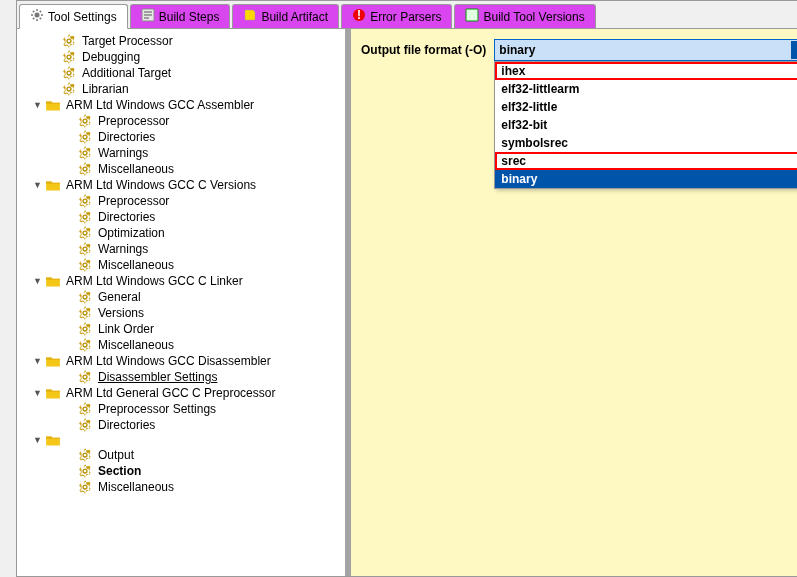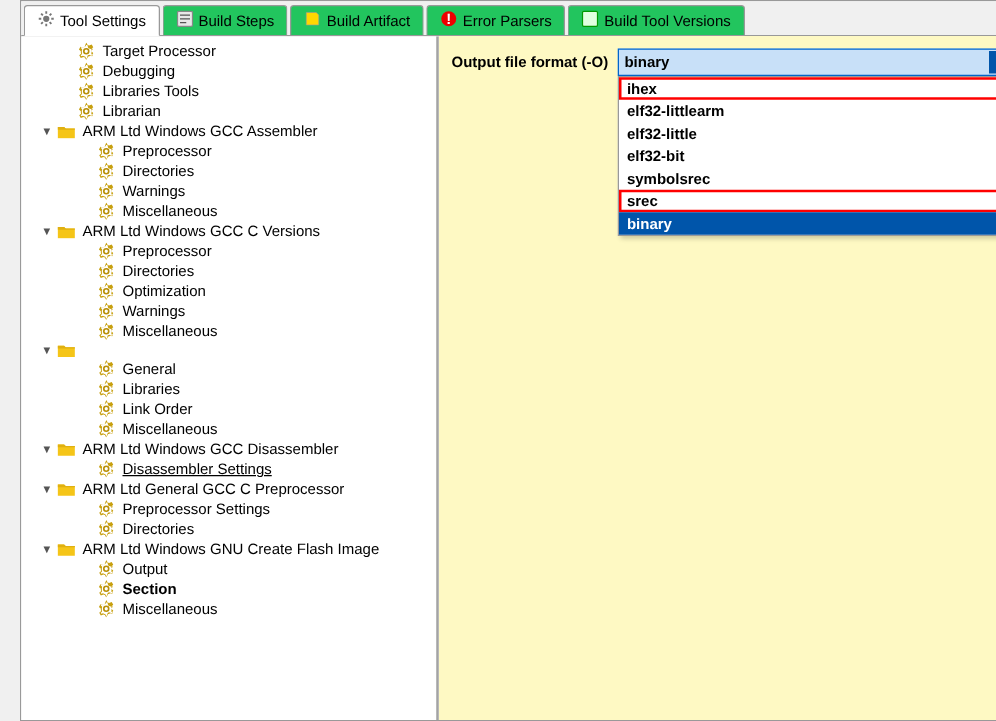--- a/index.html
+++ b/index.html
@@ -2,28 +2,28 @@
 <html><head>
   <meta charset="utf-8">
   <style>
     * { box-sizing: border-box; margin: 0; padding: 0; font-family: 'Segoe UI', Tahoma, Arial, sans-serif; font-size: 12px; }
     body { background: #f0f0f0; width: 797px; height: 577px; overflow: hidden; }
 
     .window { width: 797px; height: 577px; border: 1px solid #999; background: #fff; display: flex; flex-direction: column; margin-left: 16px; }
 
     
     .tab-bar { display: flex; align-items: stretch; background: #f0f0f0; border-bottom: 1px solid #999; padding-top: 3px; padding-left: 2px; flex-shrink: 0; }
-    .tab { display: flex; align-items: center; gap: 4px; padding: 3px 10px; border: 1px solid #999; border-bottom: none; background: #22c55e; cursor: pointer; margin-right: 2px; border-radius: 3px 3px 0 0; white-space: nowrap; }
+    .tab { display: flex; align-items: center; gap: 4px; padding: 3px 10px; border: 1px solid #999; border-bottom: none; background: #d946ef; cursor: pointer; margin-right: 2px; border-radius: 3px 3px 0 0; white-space: nowrap; }
     .tab.active { background: #fff; border-bottom: 1px solid #fff; margin-bottom: -1px; z-index: 1; }
 
     
     .main-content { display: flex; flex: 1; overflow: hidden; }
 
     
-    .tree-panel { width: 334px; border-right: 2px solid #a3a3a3; overflow-y: auto; background: #fff; padding: 4px 12px; flex-shrink: 0; }
+    .tree-panel { width: 334px; border-right: 6px solid #a3a3a3; overflow-y: auto; background: #fff; padding: 4px 12px; flex-shrink: 0; }
     .tree-item { display: flex; align-items: center; gap: 3px; padding: 1px 4px; cursor: pointer; white-space: nowrap; }
 
     
     .settings-panel { flex: 1; padding: 10px; background: #fef9c3; overflow-y: auto; position: relative; font-weight: bold; }
     .settings-row { display: flex; align-items: center; gap: 8px; margin-bottom: 8px; }
     .settings-label { white-space: nowrap; }
 
     
     .dropdown-container { position: relative; display: inline-block; }
     .dropdown-trigger { display: flex; align-items: center; width: 320px; border: 1px solid #0066cc; background: #c8e0f8; padding: 2px 4px; cursor: pointer; height: 22px; }
@@ -107,21 +107,21 @@
           <span>Debugging</span>
         </div>
         <div class="tree-item" style="padding-left: 20px;">
           <span style="width: 10px; display: inline-block; flex-shrink: 0;"></span>
           <span style="display: inline-flex; align-items: center; flex-shrink: 0; margin-right: 3px;">
             <svg width="14" height="14" viewBox="0 0 16 16">
     <path d="M8 5a3 3 0 1 0 0 6A3 3 0 0 0 8 5zm0 1.5a1.5 1.5 0 1 1 0 3 1.5 1.5 0 0 1 0-3z" fill="#b8900a"></path>
     <path d="M8 0l1.3 2.2a6 6 0 0 1 1.3.5l2.4-.8 1.4 2.4-1.8 1.7c.1.3.1.7.1 1s0 .7-.1 1l1.8 1.7-1.4 2.4-2.4-.8c-.4.2-.8.4-1.3.5L8 16l-1.3-2.2a6 6 0 0 1-1.3-.5l-2.4.8-1.4-2.4 1.8-1.7C3.1 9.7 3 9.3 3 9s0-.7.1-1L1.3 6.3 2.7 3.9l2.4.8c.4-.2.8-.4 1.3-.5L8 0zm0 2.2l-.9 1.5-.5.2a4.6 4.6 0 0 0-1 .4l-.5.3-1.6-.5-.5.9 1.3 1.2-.1.5A4.6 4.6 0 0 0 4 9c0 .3 0 .6.1.9l.1.5-1.3 1.2.5.9 1.6-.5.5.3c.3.2.6.3 1 .4l.5.2.9 1.5h1l.9-1.5.5-.2c.4-.1.7-.3 1-.4l.5-.3 1.6.5.5-.9-1.3-1.2.1-.5c.1-.3.1-.6.1-.9s0-.6-.1-.9l-.1-.5 1.3-1.2-.5-.9-1.6.5-.5-.3a4.6 4.6 0 0 0-1-.4l-.5-.2L9 2.2H8z" fill="#c8a010"></path>
   </svg>
           </span>
-          <span>Libraries Tools</span>
+          <span>Additional Target</span>
         </div>
         <div class="tree-item" style="padding-left: 20px;">
           <span style="width: 10px; display: inline-block; flex-shrink: 0;"></span>
           <span style="display: inline-flex; align-items: center; flex-shrink: 0; margin-right: 3px;">
             <svg width="14" height="14" viewBox="0 0 16 16">
     <path d="M8 5a3 3 0 1 0 0 6A3 3 0 0 0 8 5zm0 1.5a1.5 1.5 0 1 1 0 3 1.5 1.5 0 0 1 0-3z" fill="#b8900a"></path>
     <path d="M8 0l1.3 2.2a6 6 0 0 1 1.3.5l2.4-.8 1.4 2.4-1.8 1.7c.1.3.1.7.1 1s0 .7-.1 1l1.8 1.7-1.4 2.4-2.4-.8c-.4.2-.8.4-1.3.5L8 16l-1.3-2.2a6 6 0 0 1-1.3-.5l-2.4.8-1.4-2.4 1.8-1.7C3.1 9.7 3 9.3 3 9s0-.7.1-1L1.3 6.3 2.7 3.9l2.4.8c.4-.2.8-.4 1.3-.5L8 0zm0 2.2l-.9 1.5-.5.2a4.6 4.6 0 0 0-1 .4l-.5.3-1.6-.5-.5.9 1.3 1.2-.1.5A4.6 4.6 0 0 0 4 9c0 .3 0 .6.1.9l.1.5-1.3 1.2.5.9 1.6-.5.5.3c.3.2.6.3 1 .4l.5.2.9 1.5h1l.9-1.5.5-.2c.4-.1.7-.3 1-.4l.5-.3 1.6.5.5-.9-1.3-1.2.1-.5c.1-.3.1-.6.1-.9s0-.6-.1-.9l-.1-.5 1.3-1.2-.5-.9-1.6.5-.5-.3a4.6 4.6 0 0 0-1-.4l-.5-.2L9 2.2H8z" fill="#c8a010"></path>
   </svg>
           </span>
           <span>Librarian</span>
@@ -237,40 +237,41 @@
           <span>Miscellaneous</span>
         </div>
         <div class="tree-item" style="padding-left: 4px;">
           <span style="width: 10px; display: inline-flex; align-items: center; font-size: 9px; color: rgb(85, 85, 85); flex-shrink: 0;">▼</span>
           <span style="display: inline-flex; align-items: center; flex-shrink: 0; margin-right: 3px;">
             <svg width="14" height="12" viewBox="0 0 16 14">
     <path d="M0 3h6l1.5 1.5H16v9H0z" fill="#f5c518"></path>
     <path d="M0 3h6l1.5 1.5H16v1H0z" fill="#e0b010"></path>
   </svg>
           </span>
+          <span>ARM Ltd Windows GCC C Linker</span>
         </div>
         <div class="tree-item" style="padding-left: 36px;">
           <span style="width: 10px; display: inline-block; flex-shrink: 0;"></span>
           <span style="display: inline-flex; align-items: center; flex-shrink: 0; margin-right: 3px;">
             <svg width="14" height="14" viewBox="0 0 16 16">
     <path d="M8 5a3 3 0 1 0 0 6A3 3 0 0 0 8 5zm0 1.5a1.5 1.5 0 1 1 0 3 1.5 1.5 0 0 1 0-3z" fill="#b8900a"></path>
     <path d="M8 0l1.3 2.2a6 6 0 0 1 1.3.5l2.4-.8 1.4 2.4-1.8 1.7c.1.3.1.7.1 1s0 .7-.1 1l1.8 1.7-1.4 2.4-2.4-.8c-.4.2-.8.4-1.3.5L8 16l-1.3-2.2a6 6 0 0 1-1.3-.5l-2.4.8-1.4-2.4 1.8-1.7C3.1 9.7 3 9.3 3 9s0-.7.1-1L1.3 6.3 2.7 3.9l2.4.8c.4-.2.8-.4 1.3-.5L8 0zm0 2.2l-.9 1.5-.5.2a4.6 4.6 0 0 0-1 .4l-.5.3-1.6-.5-.5.9 1.3 1.2-.1.5A4.6 4.6 0 0 0 4 9c0 .3 0 .6.1.9l.1.5-1.3 1.2.5.9 1.6-.5.5.3c.3.2.6.3 1 .4l.5.2.9 1.5h1l.9-1.5.5-.2c.4-.1.7-.3 1-.4l.5-.3 1.6.5.5-.9-1.3-1.2.1-.5c.1-.3.1-.6.1-.9s0-.6-.1-.9l-.1-.5 1.3-1.2-.5-.9-1.6.5-.5-.3a4.6 4.6 0 0 0-1-.4l-.5-.2L9 2.2H8z" fill="#c8a010"></path>
   </svg>
           </span>
           <span>General</span>
         </div>
         <div class="tree-item" style="padding-left: 36px;">
           <span style="width: 10px; display: inline-block; flex-shrink: 0;"></span>
           <span style="display: inline-flex; align-items: center; flex-shrink: 0; margin-right: 3px;">
             <svg width="14" height="14" viewBox="0 0 16 16">
     <path d="M8 5a3 3 0 1 0 0 6A3 3 0 0 0 8 5zm0 1.5a1.5 1.5 0 1 1 0 3 1.5 1.5 0 0 1 0-3z" fill="#b8900a"></path>
     <path d="M8 0l1.3 2.2a6 6 0 0 1 1.3.5l2.4-.8 1.4 2.4-1.8 1.7c.1.3.1.7.1 1s0 .7-.1 1l1.8 1.7-1.4 2.4-2.4-.8c-.4.2-.8.4-1.3.5L8 16l-1.3-2.2a6 6 0 0 1-1.3-.5l-2.4.8-1.4-2.4 1.8-1.7C3.1 9.7 3 9.3 3 9s0-.7.1-1L1.3 6.3 2.7 3.9l2.4.8c.4-.2.8-.4 1.3-.5L8 0zm0 2.2l-.9 1.5-.5.2a4.6 4.6 0 0 0-1 .4l-.5.3-1.6-.5-.5.9 1.3 1.2-.1.5A4.6 4.6 0 0 0 4 9c0 .3 0 .6.1.9l.1.5-1.3 1.2.5.9 1.6-.5.5.3c.3.2.6.3 1 .4l.5.2.9 1.5h1l.9-1.5.5-.2c.4-.1.7-.3 1-.4l.5-.3 1.6.5.5-.9-1.3-1.2.1-.5c.1-.3.1-.6.1-.9s0-.6-.1-.9l-.1-.5 1.3-1.2-.5-.9-1.6.5-.5-.3a4.6 4.6 0 0 0-1-.4l-.5-.2L9 2.2H8z" fill="#c8a010"></path>
   </svg>
           </span>
-          <span>Libraries</span>
+          <span>Versions</span>
         </div>
         <div class="tree-item" style="padding-left: 36px;">
           <span style="width: 10px; display: inline-block; flex-shrink: 0;"></span>
           <span style="display: inline-flex; align-items: center; flex-shrink: 0; margin-right: 3px;">
             <svg width="14" height="14" viewBox="0 0 16 16">
     <path d="M8 5a3 3 0 1 0 0 6A3 3 0 0 0 8 5zm0 1.5a1.5 1.5 0 1 1 0 3 1.5 1.5 0 0 1 0-3z" fill="#b8900a"></path>
     <path d="M8 0l1.3 2.2a6 6 0 0 1 1.3.5l2.4-.8 1.4 2.4-1.8 1.7c.1.3.1.7.1 1s0 .7-.1 1l1.8 1.7-1.4 2.4-2.4-.8c-.4.2-.8.4-1.3.5L8 16l-1.3-2.2a6 6 0 0 1-1.3-.5l-2.4.8-1.4-2.4 1.8-1.7C3.1 9.7 3 9.3 3 9s0-.7.1-1L1.3 6.3 2.7 3.9l2.4.8c.4-.2.8-.4 1.3-.5L8 0zm0 2.2l-.9 1.5-.5.2a4.6 4.6 0 0 0-1 .4l-.5.3-1.6-.5-.5.9 1.3 1.2-.1.5A4.6 4.6 0 0 0 4 9c0 .3 0 .6.1.9l.1.5-1.3 1.2.5.9 1.6-.5.5.3c.3.2.6.3 1 .4l.5.2.9 1.5h1l.9-1.5.5-.2c.4-.1.7-.3 1-.4l.5-.3 1.6.5.5-.9-1.3-1.2.1-.5c.1-.3.1-.6.1-.9s0-.6-.1-.9l-.1-.5 1.3-1.2-.5-.9-1.6.5-.5-.3a4.6 4.6 0 0 0-1-.4l-.5-.2L9 2.2H8z" fill="#c8a010"></path>
   </svg>
           </span>
           <span>Link Order</span>
@@ -336,21 +337,20 @@
           <span>Directories</span>
         </div>
         <div class="tree-item" style="padding-left: 4px;">
           <span style="width: 10px; display: inline-flex; align-items: center; font-size: 9px; color: rgb(85, 85, 85); flex-shrink: 0;">▼</span>
           <span style="display: inline-flex; align-items: center; flex-shrink: 0; margin-right: 3px;">
             <svg width="14" height="12" viewBox="0 0 16 14">
     <path d="M0 3h6l1.5 1.5H16v9H0z" fill="#f5c518"></path>
     <path d="M0 3h6l1.5 1.5H16v1H0z" fill="#e0b010"></path>
   </svg>
           </span>
-          <span>ARM Ltd Windows GNU Create Flash Image</span>
         </div>
         <div class="tree-item" style="padding-left: 36px;">
           <span style="width: 10px; display: inline-block; flex-shrink: 0;"></span>
           <span style="display: inline-flex; align-items: center; flex-shrink: 0; margin-right: 3px;">
             <svg width="14" height="14" viewBox="0 0 16 16">
     <path d="M8 5a3 3 0 1 0 0 6A3 3 0 0 0 8 5zm0 1.5a1.5 1.5 0 1 1 0 3 1.5 1.5 0 0 1 0-3z" fill="#b8900a"></path>
     <path d="M8 0l1.3 2.2a6 6 0 0 1 1.3.5l2.4-.8 1.4 2.4-1.8 1.7c.1.3.1.7.1 1s0 .7-.1 1l1.8 1.7-1.4 2.4-2.4-.8c-.4.2-.8.4-1.3.5L8 16l-1.3-2.2a6 6 0 0 1-1.3-.5l-2.4.8-1.4-2.4 1.8-1.7C3.1 9.7 3 9.3 3 9s0-.7.1-1L1.3 6.3 2.7 3.9l2.4.8c.4-.2.8-.4 1.3-.5L8 0zm0 2.2l-.9 1.5-.5.2a4.6 4.6 0 0 0-1 .4l-.5.3-1.6-.5-.5.9 1.3 1.2-.1.5A4.6 4.6 0 0 0 4 9c0 .3 0 .6.1.9l.1.5-1.3 1.2.5.9 1.6-.5.5.3c.3.2.6.3 1 .4l.5.2.9 1.5h1l.9-1.5.5-.2c.4-.1.7-.3 1-.4l.5-.3 1.6.5.5-.9-1.3-1.2.1-.5c.1-.3.1-.6.1-.9s0-.6-.1-.9l-.1-.5 1.3-1.2-.5-.9-1.6.5-.5-.3a4.6 4.6 0 0 0-1-.4l-.5-.2L9 2.2H8z" fill="#c8a010"></path>
   </svg>
           </span>
           <span>Output</span>

